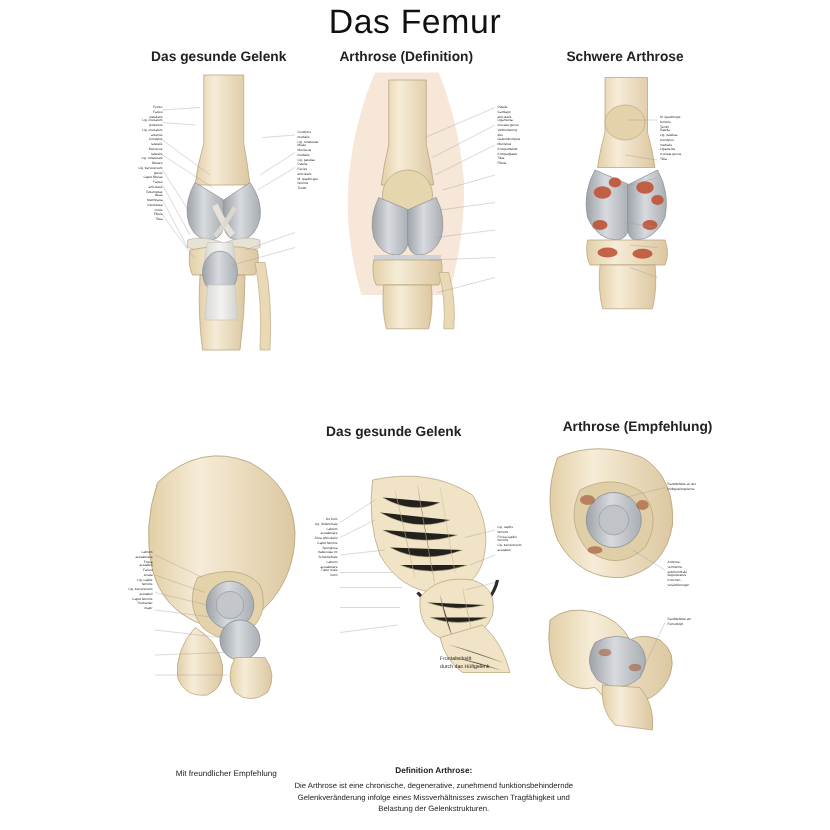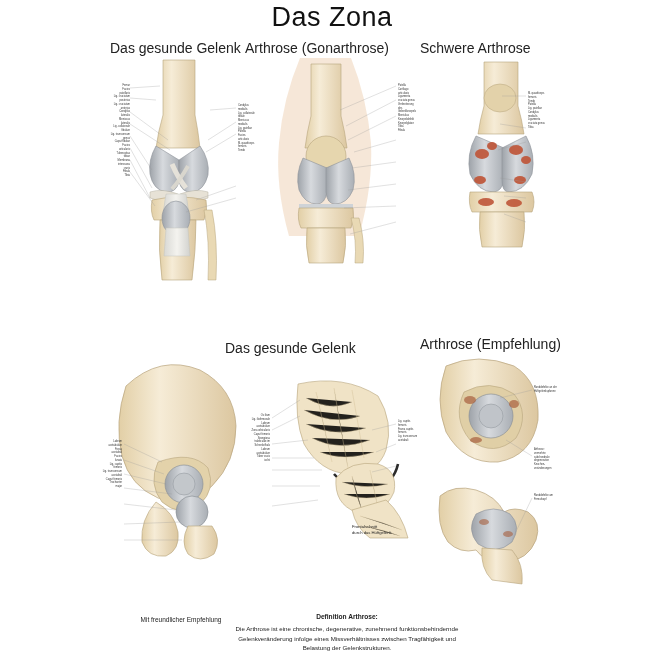--- a/index.html
+++ b/index.html
@@ -30,23 +30,24 @@
     font-size: 27px;
     font-weight: 400;
     letter-spacing: 0.5px;
     color: #111;
   }
   #title-knie { top: 2px; }
   #title-hufte { top: 300px; }
 
   .sub-title {
     position: absolute;
-    font-size: 14px;
-    font-weight: 400;
+    font-size: 11px;
+    font-weight: 700;
     color: #222;
+    text-align: center;
     white-space: nowrap;
   }
 
   
   .lbl {
     position: absolute;
     font-size: 2.6px;
     line-height: 1.45;
     color: #333;
     white-space: pre-line;
@@ -84,24 +85,24 @@
   }
 
   .fig { position: absolute; }
   svg { display: block; overflow: visible; }
 </style>
 </head>
 <body>
 
 <div class="poster">
 
-  <div class="main-title" id="title-knie">Das Zona</div>
+  <div class="main-title" id="title-knie">Das Femur</div>
 
   <div class="sub-title" style="left:110px; top:40px; width:130px;">Das gesunde Gelenk</div>
-  <div class="sub-title" style="left:245px; top:40px; width:160px;">Arthrose (Gonarthrose)</div>
+  <div class="sub-title" style="left:245px; top:40px; width:160px;">Arthrose (Definition)</div>
   <div class="sub-title" style="left:420px; top:40px; width:160px;">Schwere Arthrose</div>
 
   <div class="fig" style="left:100px; top:60px;">
     <svg width="180" height="220" viewBox="0 0 180 220">
       <defs>
         <linearGradient id="boneG" x1="0" y1="0" x2="1" y2="0">
           <stop offset="0%" stop-color="#e2cfa6"></stop>
           <stop offset="35%" stop-color="#f6ecd7"></stop>
           <stop offset="100%" stop-color="#dcc7a0"></stop>
         </linearGradient>

